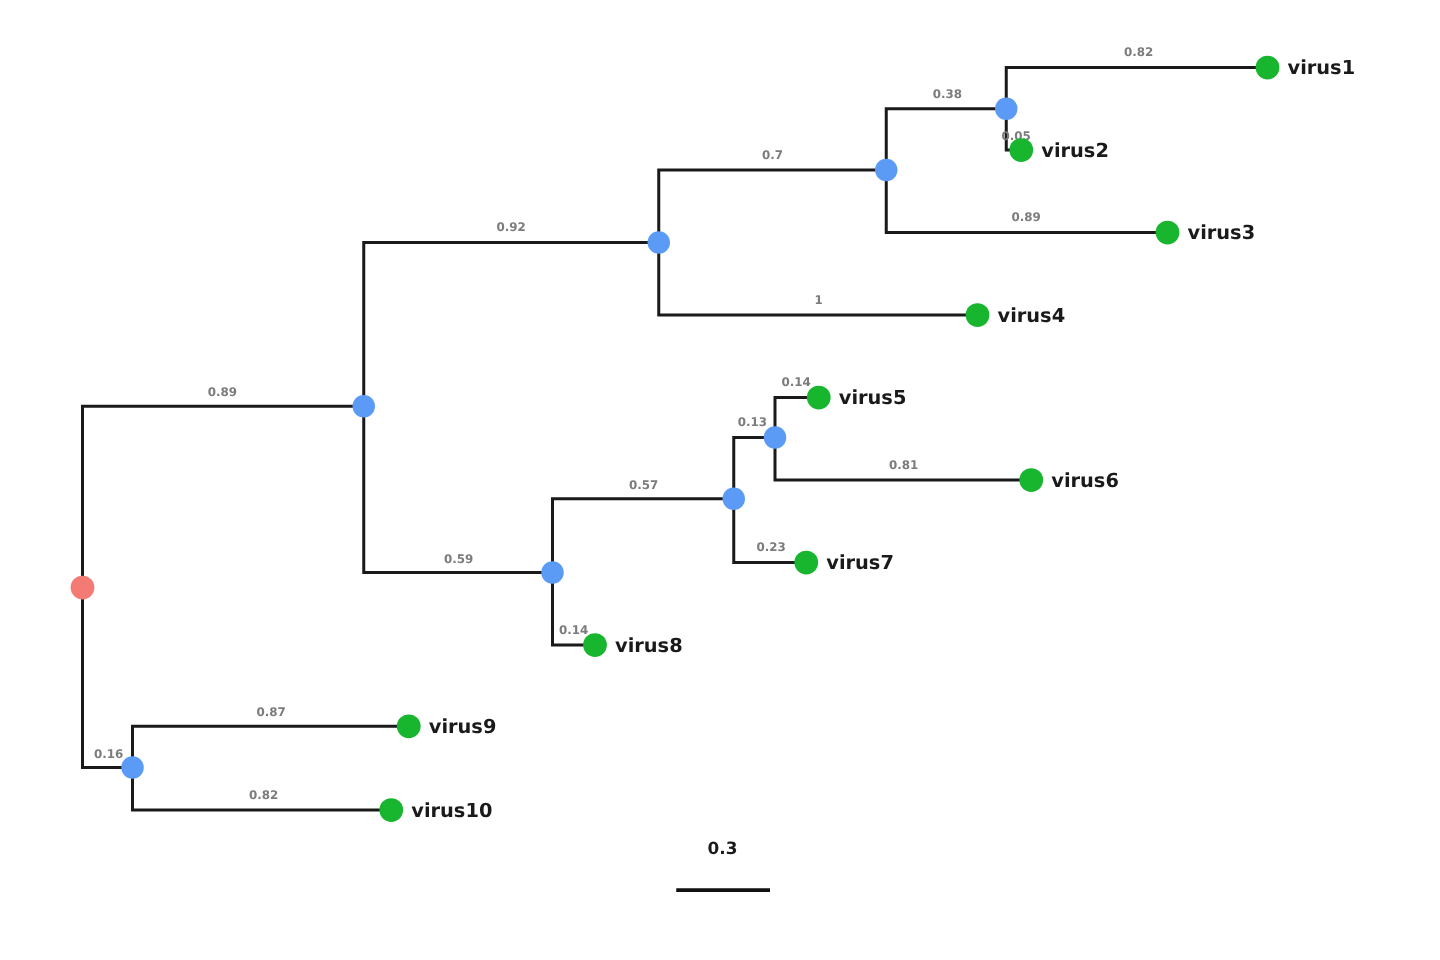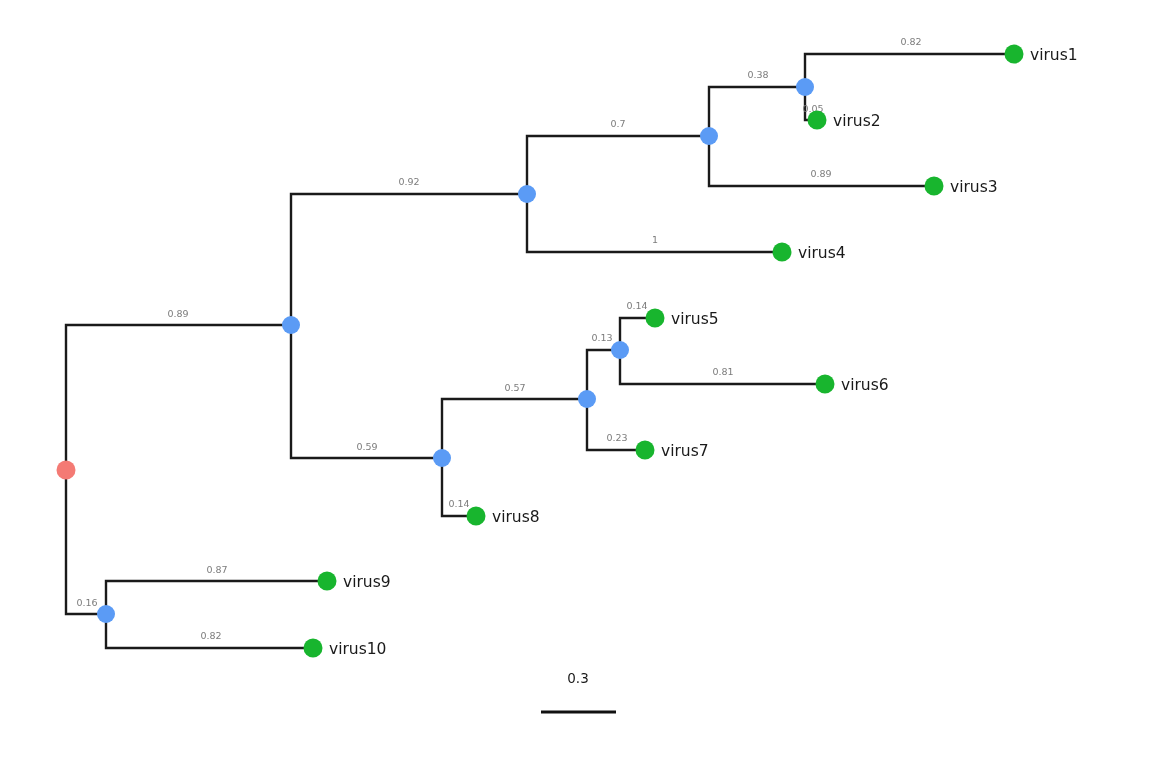--- a/index.html
+++ b/index.html
@@ -12,20 +12,21 @@
     width: 1152px;
     height: 768px;
     font-family: "DejaVu Sans", "Liberation Sans", sans-serif;
     overflow: hidden;
   }
   #tree-figure {
     position: relative;
     width: 1152px;
     height: 768px;
     background: #ffffff;
+    font-weight: bold;
   }
   #tree-svg {
     position: absolute;
     top: 0;
     left: 0;
     width: 1152px;
     height: 768px;
     display: block;
   }
   .branch-line {

